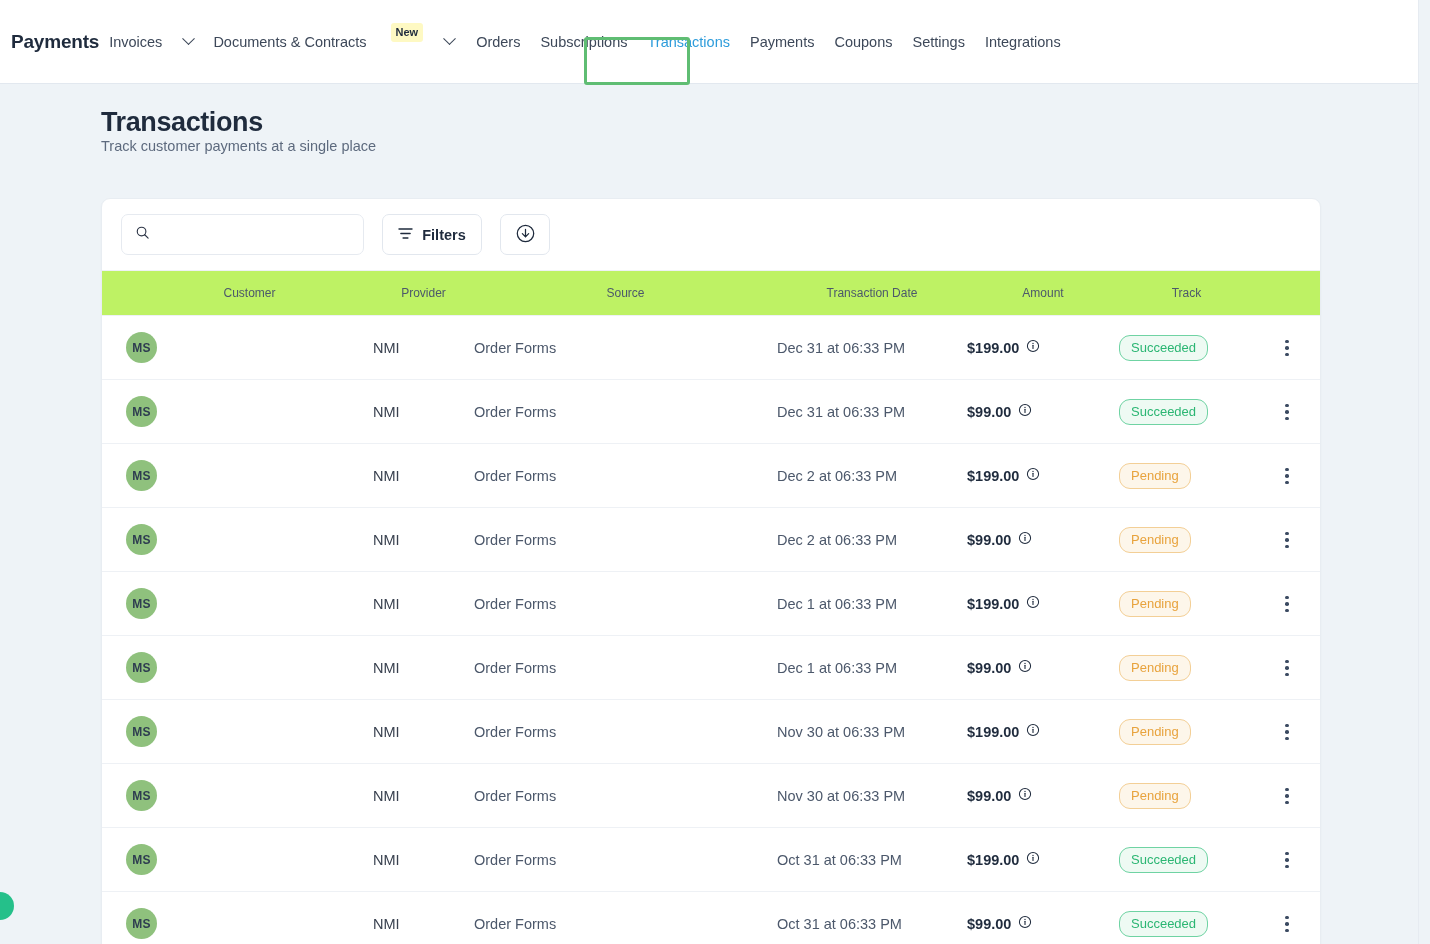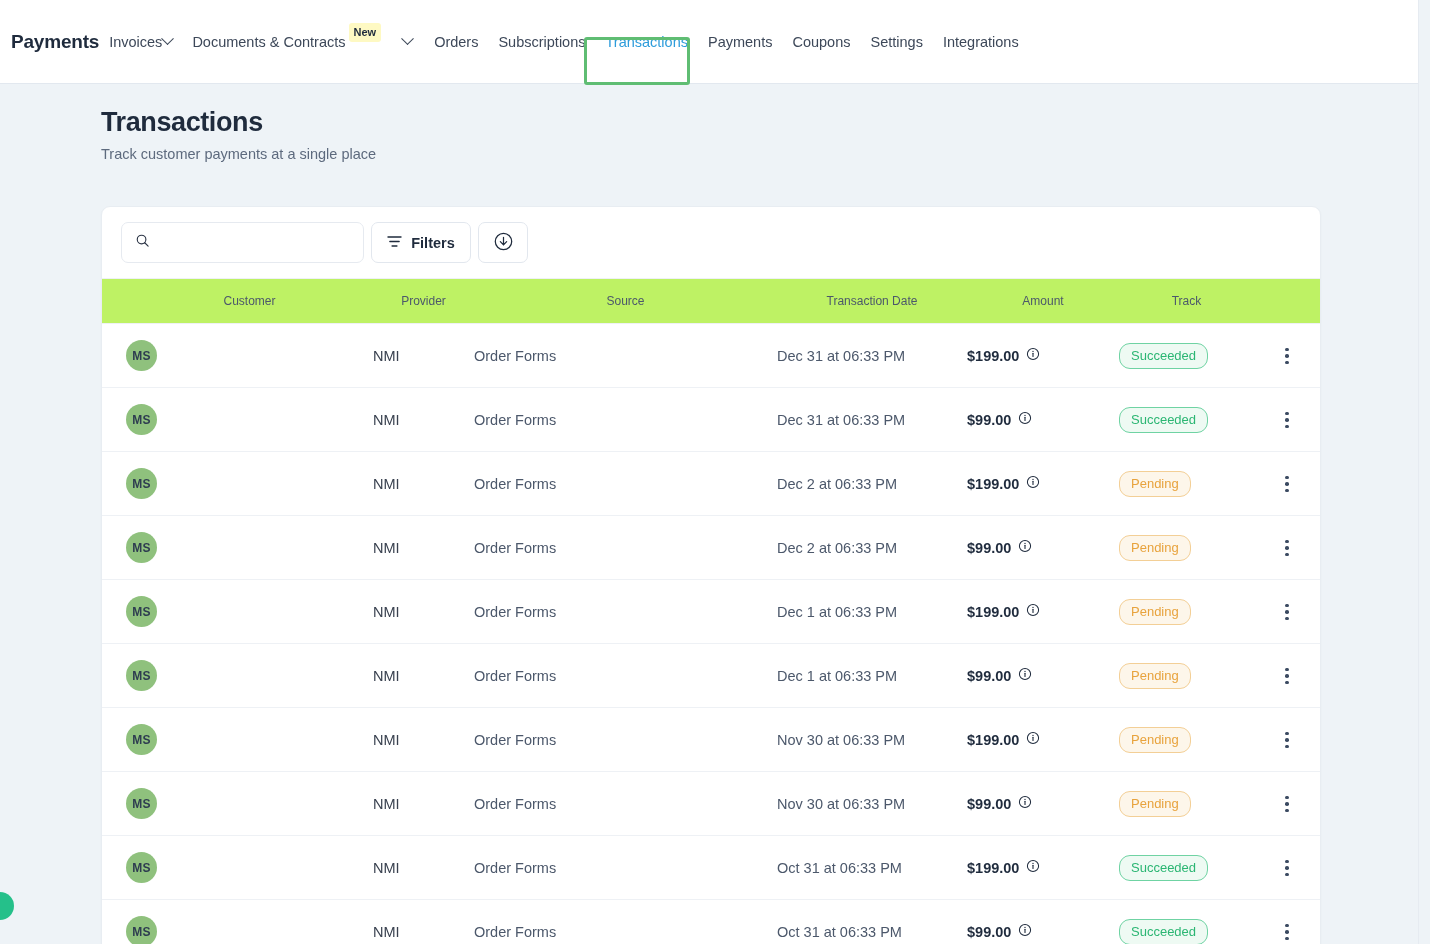--- a/index.html
+++ b/index.html
@@ -39,21 +39,21 @@
 
   .nav {
     display: flex;
     align-items: center;
     gap: 0px;
   }
 
   .nav-item {
     display: flex;
     align-items: center;
-    gap: 1px;
+    gap: 22px;
     font-size: 14.5px;
     color: #3d4859;
     padding: 6px 10px;
     white-space: nowrap;
     cursor: pointer;
     position: relative;
   }
 
   .nav-item.active .nav-label { color: #2d9cdb; }
 
@@ -106,21 +106,20 @@
     font-size: 27px;
     font-weight: 700;
     color: #1f2b3d;
     letter-spacing: -0.4px;
     line-height: 1.2;
   }
 
   .page-sub {
     font-size: 14.5px;
     color: #5d6a7e;
-    margin-top: 8px;
   }
 
   
   .card {
     margin-top: 44px;
     width: 1220px;
     background: #ffffff;
     border: 1px solid #e8edf2;
     border-radius: 9px;
     box-shadow: 0 1px 2px rgba(20,35,60,0.04);
@@ -154,21 +153,21 @@
 
   .dr-arrow {
     color: #b7bec9;
     font-size: 15px;
     padding: 0 10px;
     line-height: 1;
   }
 
   .cal-icon { margin-left: 8px; display: flex; align-items: center; }
 
-  .toolbar-right { display: flex; align-items: center; gap: 7px; }
+  .toolbar-right { display: flex; align-items: center; gap: 18px; }
 
   .search-box {
     width: 243px;
     height: 41px;
     border: 1px solid #e6eaf0;
     border-radius: 7px;
     display: flex;
     align-items: center;
     padding: 0 13px;
     gap: 9px;

